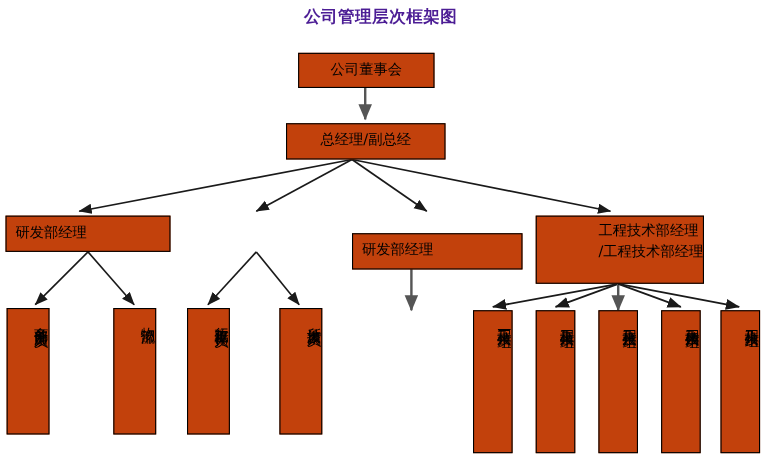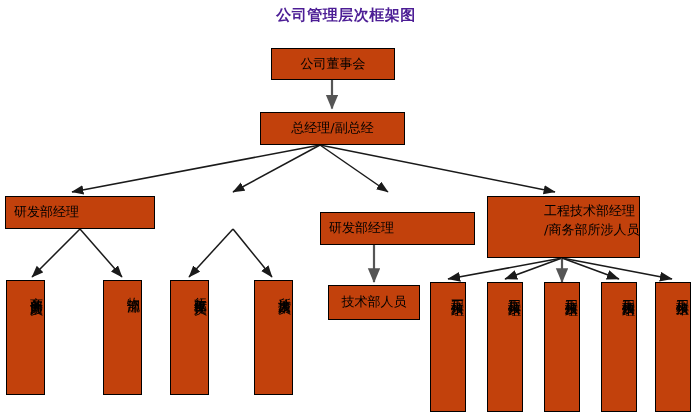--- a/index.html
+++ b/index.html
@@ -136,42 +136,39 @@
     <span>研发部经理</span>
   </div>
 
 
   <div class="node h" style="left:320px; top:196px; width:155px; height:33px;margin-top:16px;">
     <span>研发部经理</span>
   </div>
 
   <div class="node h two-line" style="left:487px; top:196px; width:153px; height:62px;">
     <span class="ln">工程技术部经理</span>
-    <span class="ln">/商务部所涉人员</span>
+    <span class="ln">/工程技术部经理</span>
   </div>
 
   <div class="node v" style="left:6px; top:280px; width:39px; height:115px;">
     <span class="vtext">商务部所涉人员</span>
   </div>
 
   <div class="node v" style="left:103px; top:280px; width:39px; height:115px;">
     <span class="vtext">物流部</span>
   </div>
 
   <div class="node v" style="left:170px; top:280px; width:39px; height:115px;">
     <span class="vtext">行政部工作人员</span>
   </div>
 
   <div class="node v" style="left:254px; top:280px; width:39px; height:115px;">
     <span class="vtext">所涉技术人员</span>
   </div>
 
-  <div class="node h center" style="left:328px; top:285px; width:92px; height:35px;">
-    <span>技术部人员</span>
-  </div>
 
   <div class="node v" style="left:430px; top:282px; width:36px; height:130px;">
     <span class="vtext">工程技术一组</span>
   </div>
 
   <div class="node v" style="left:487px; top:282px; width:36px; height:130px;">
     <span class="vtext">工程技术二组</span>
   </div>
 
   <div class="node v" style="left:544px; top:282px; width:36px; height:130px;">

